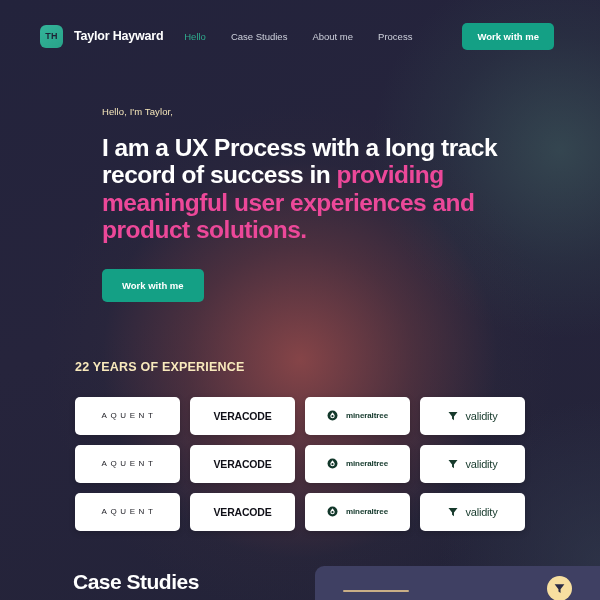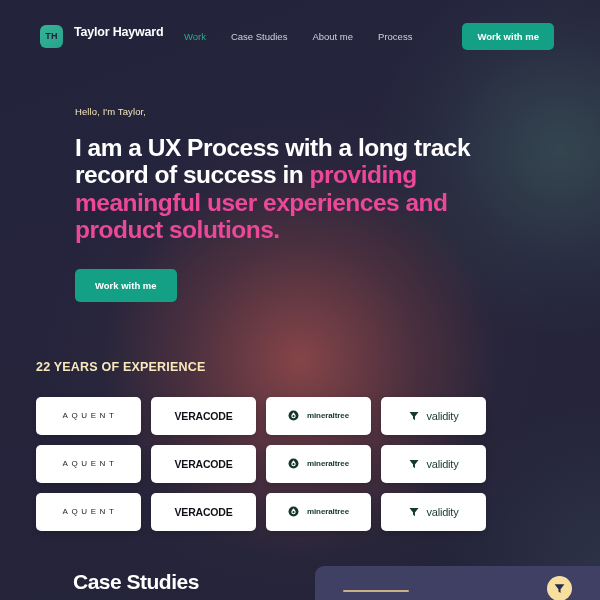--- a/index.html
+++ b/index.html
@@ -26,21 +26,21 @@
   }
 
   #page { position:absolute; inset:0; z-index:1; }
 
   
   .navbar {
     height:72px;
     display:flex; align-items:center;
     padding:0 46px 0 40px;
   }
-  .brand { display:flex; align-items:flex-start; gap:11px; }
+  .brand { display:flex; align-items:center; gap:11px; }
   .brand-badge {
     width:23px; height:23px; border-radius:6px;
     background:linear-gradient(145deg,#34b49a 0%,#28a389 100%);
     display:flex; align-items:center; justify-content:center;
     font-size:9px; font-weight:bold; letter-spacing:.3px;
     color:#1d2235;
   }
   .brand-name {
     color:#ffffff; font-size:12.5px; font-weight:bold; letter-spacing:-0.2px;
   }
@@ -58,40 +58,40 @@
     margin-left:25px;
     background:#14a085;
     color:#ffffff;
     font-size:9.5px; font-weight:bold;
     border:none; border-radius:5px;
     padding:8px 15px;
     cursor:pointer; white-space:nowrap;
   }
 
   
-  .hero { padding:34px 40px 0 75px; }
+  .hero { padding:34px 40px 0 102px; }
   .hero-eyebrow {
     color:#f5e6ba; font-size:9.5px; letter-spacing:.1px; margin-bottom:17px;
   }
   .hero-title {
     font-size:24.5px; font-weight:bold; line-height:1.12;
     color:#ffffff; letter-spacing:-0.5px; max-width:420px;
   }
   .hero-title .hl { color:#ec4899; }
 
   .hero-cta {
     margin-top:25px;
     background:#14a085; color:#ffffff;
     font-size:9.5px; font-weight:bold;
     border:none; border-radius:5px;
     padding:11px 20px; cursor:pointer;
   }
 
   
-  .experience { padding:58px 40px 0 36px; }
+  .experience { padding:58px 40px 0 75px; }
   .exp-heading {
     color:#f8e9bc; font-size:12.5px; font-weight:bold;
     letter-spacing:0.2px; text-transform:uppercase;
     margin-bottom:23px;
   }
   .logo-grid {
     display:grid;
     grid-template-columns:repeat(4, 105px);
     gap:10px 10px;
     width:450px;
@@ -152,21 +152,21 @@
 <div id="page">
 
   <div class="navbar">
 
     <div class="brand">
       <div class="brand-badge">TH</div>
       <div class="brand-name">Taylor Hayward</div>
     </div>
 
     <div class="nav-links">
-      <a class="nav-link active" href="#">Work</a>
+      <a class="nav-link active" href="#">Hello</a>
       <a class="nav-link" href="#">Case Studies</a>
       <a class="nav-link" href="#">About me</a>
       <a class="nav-link" href="#">Process</a>
       <button class="nav-cta">Work with me</button>
     </div>
 
   </div>
 
   <div class="hero">
     <div class="hero-eyebrow">Hello, I'm Taylor,</div>

